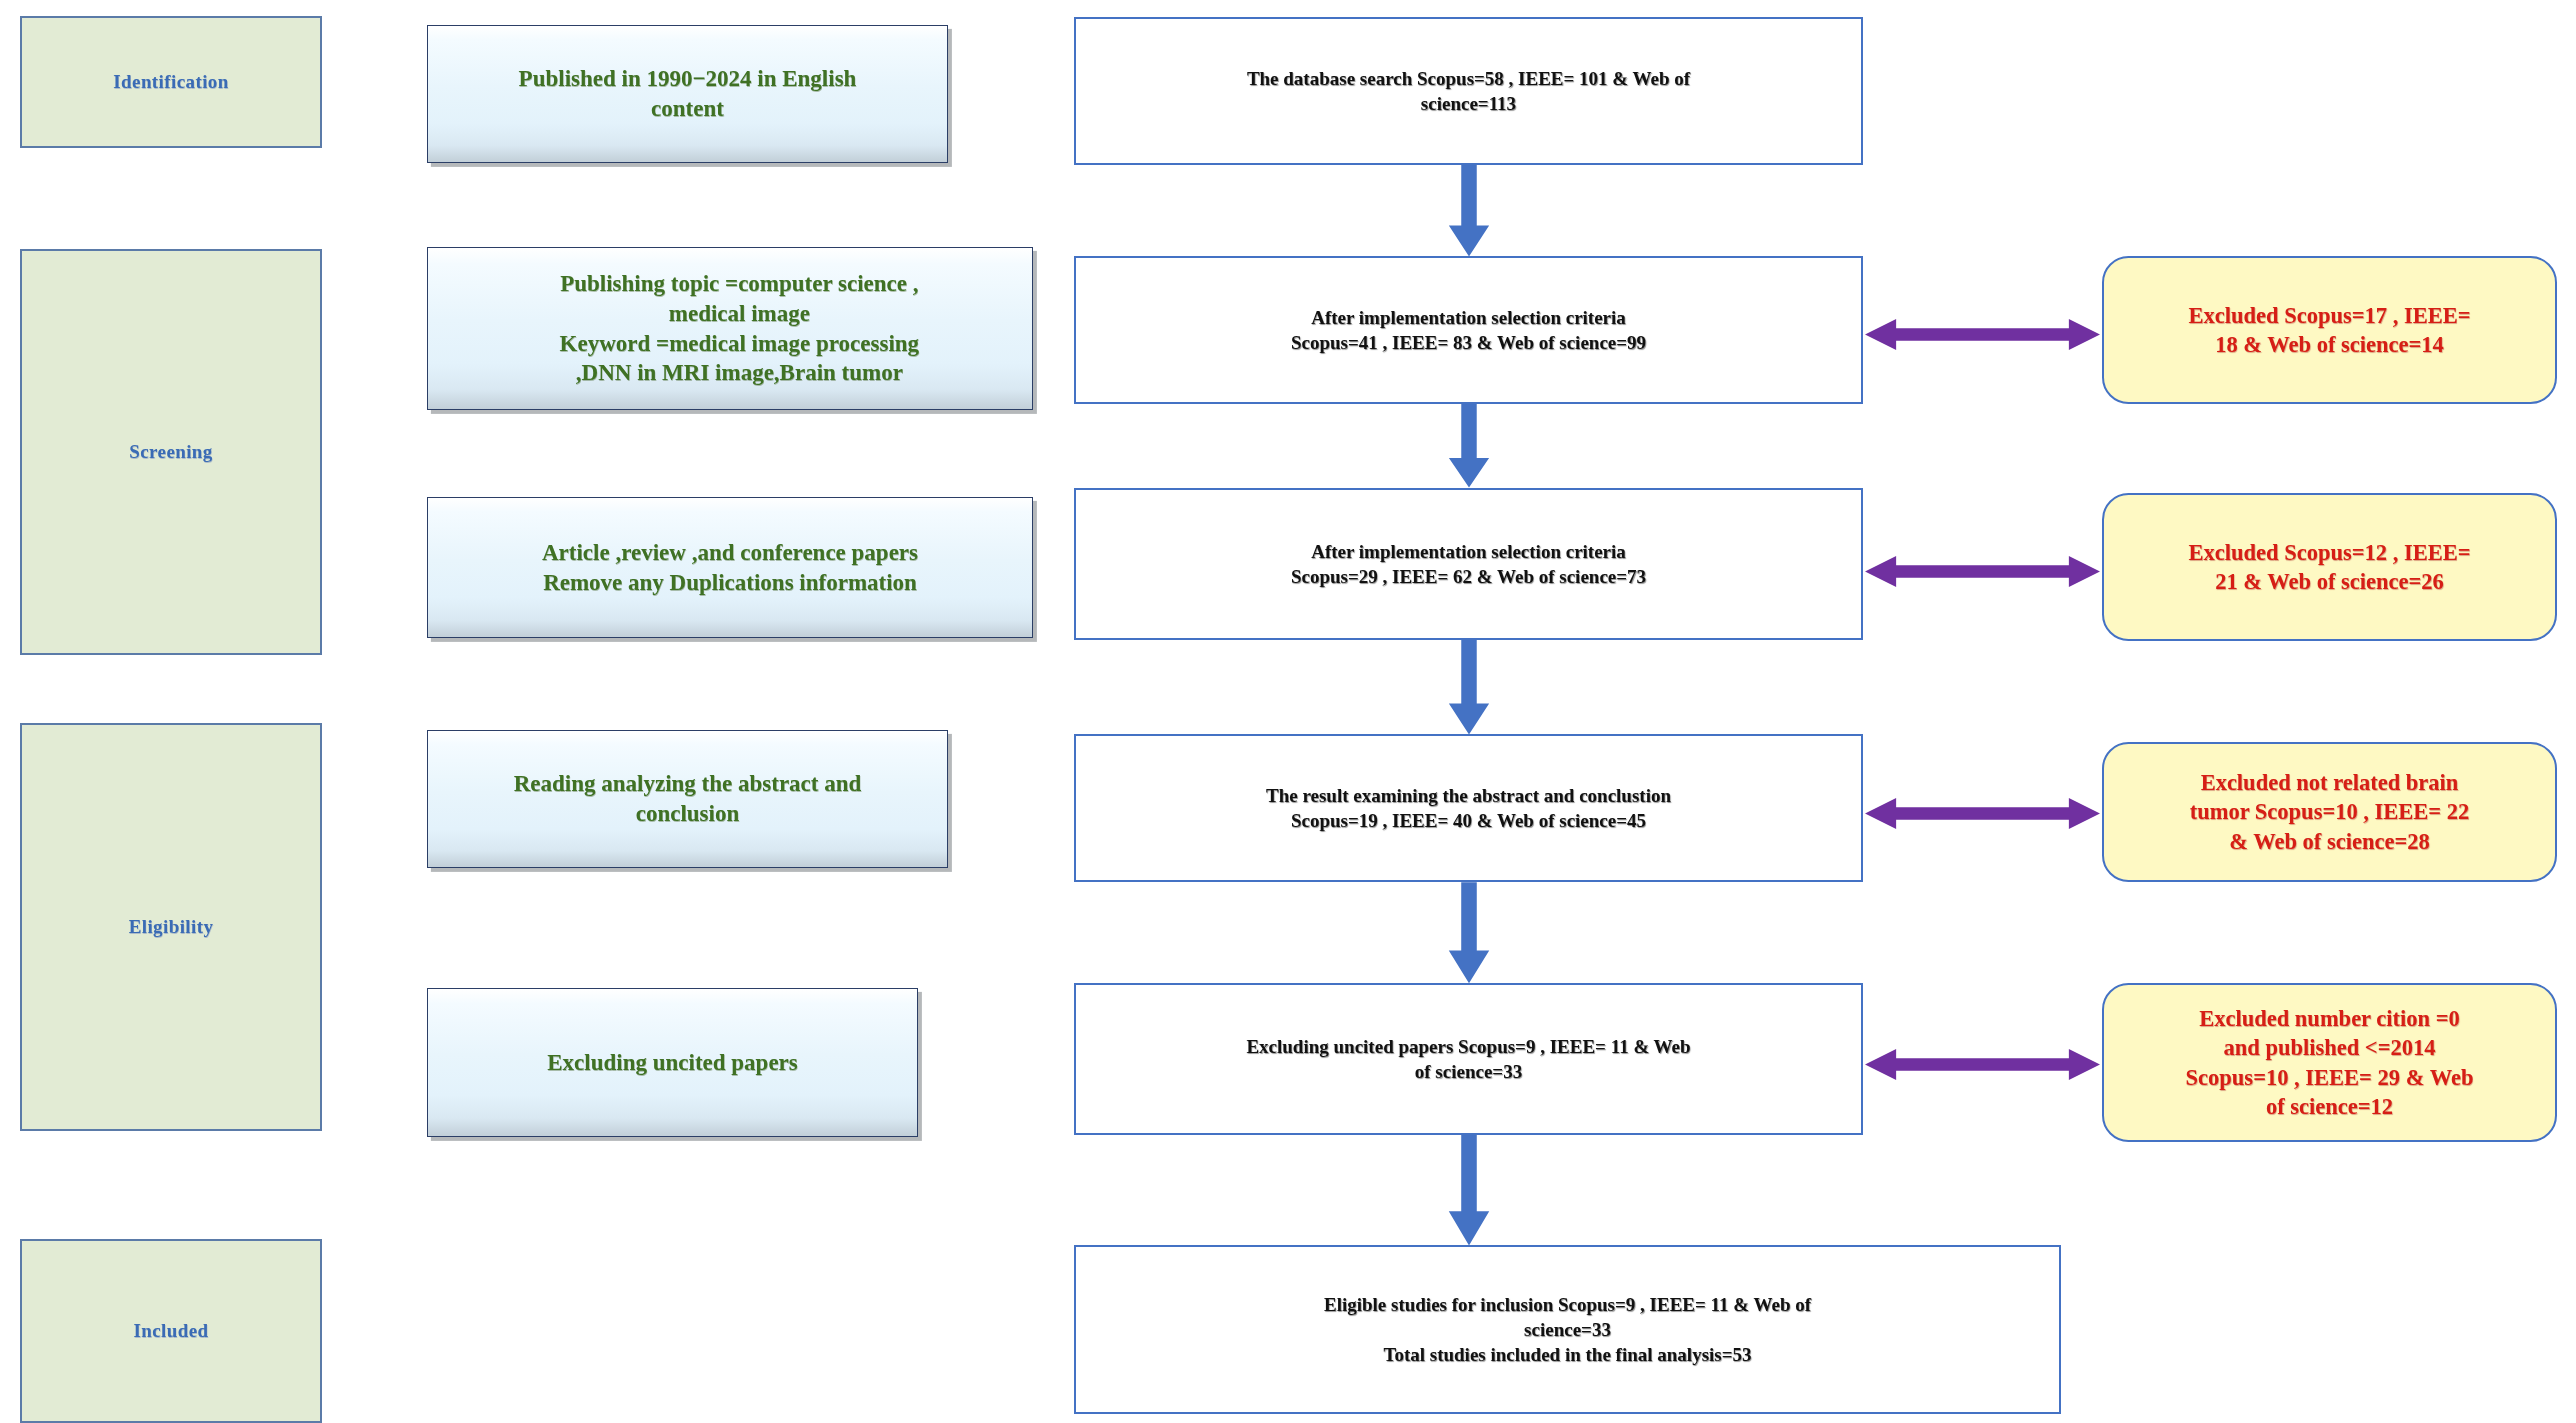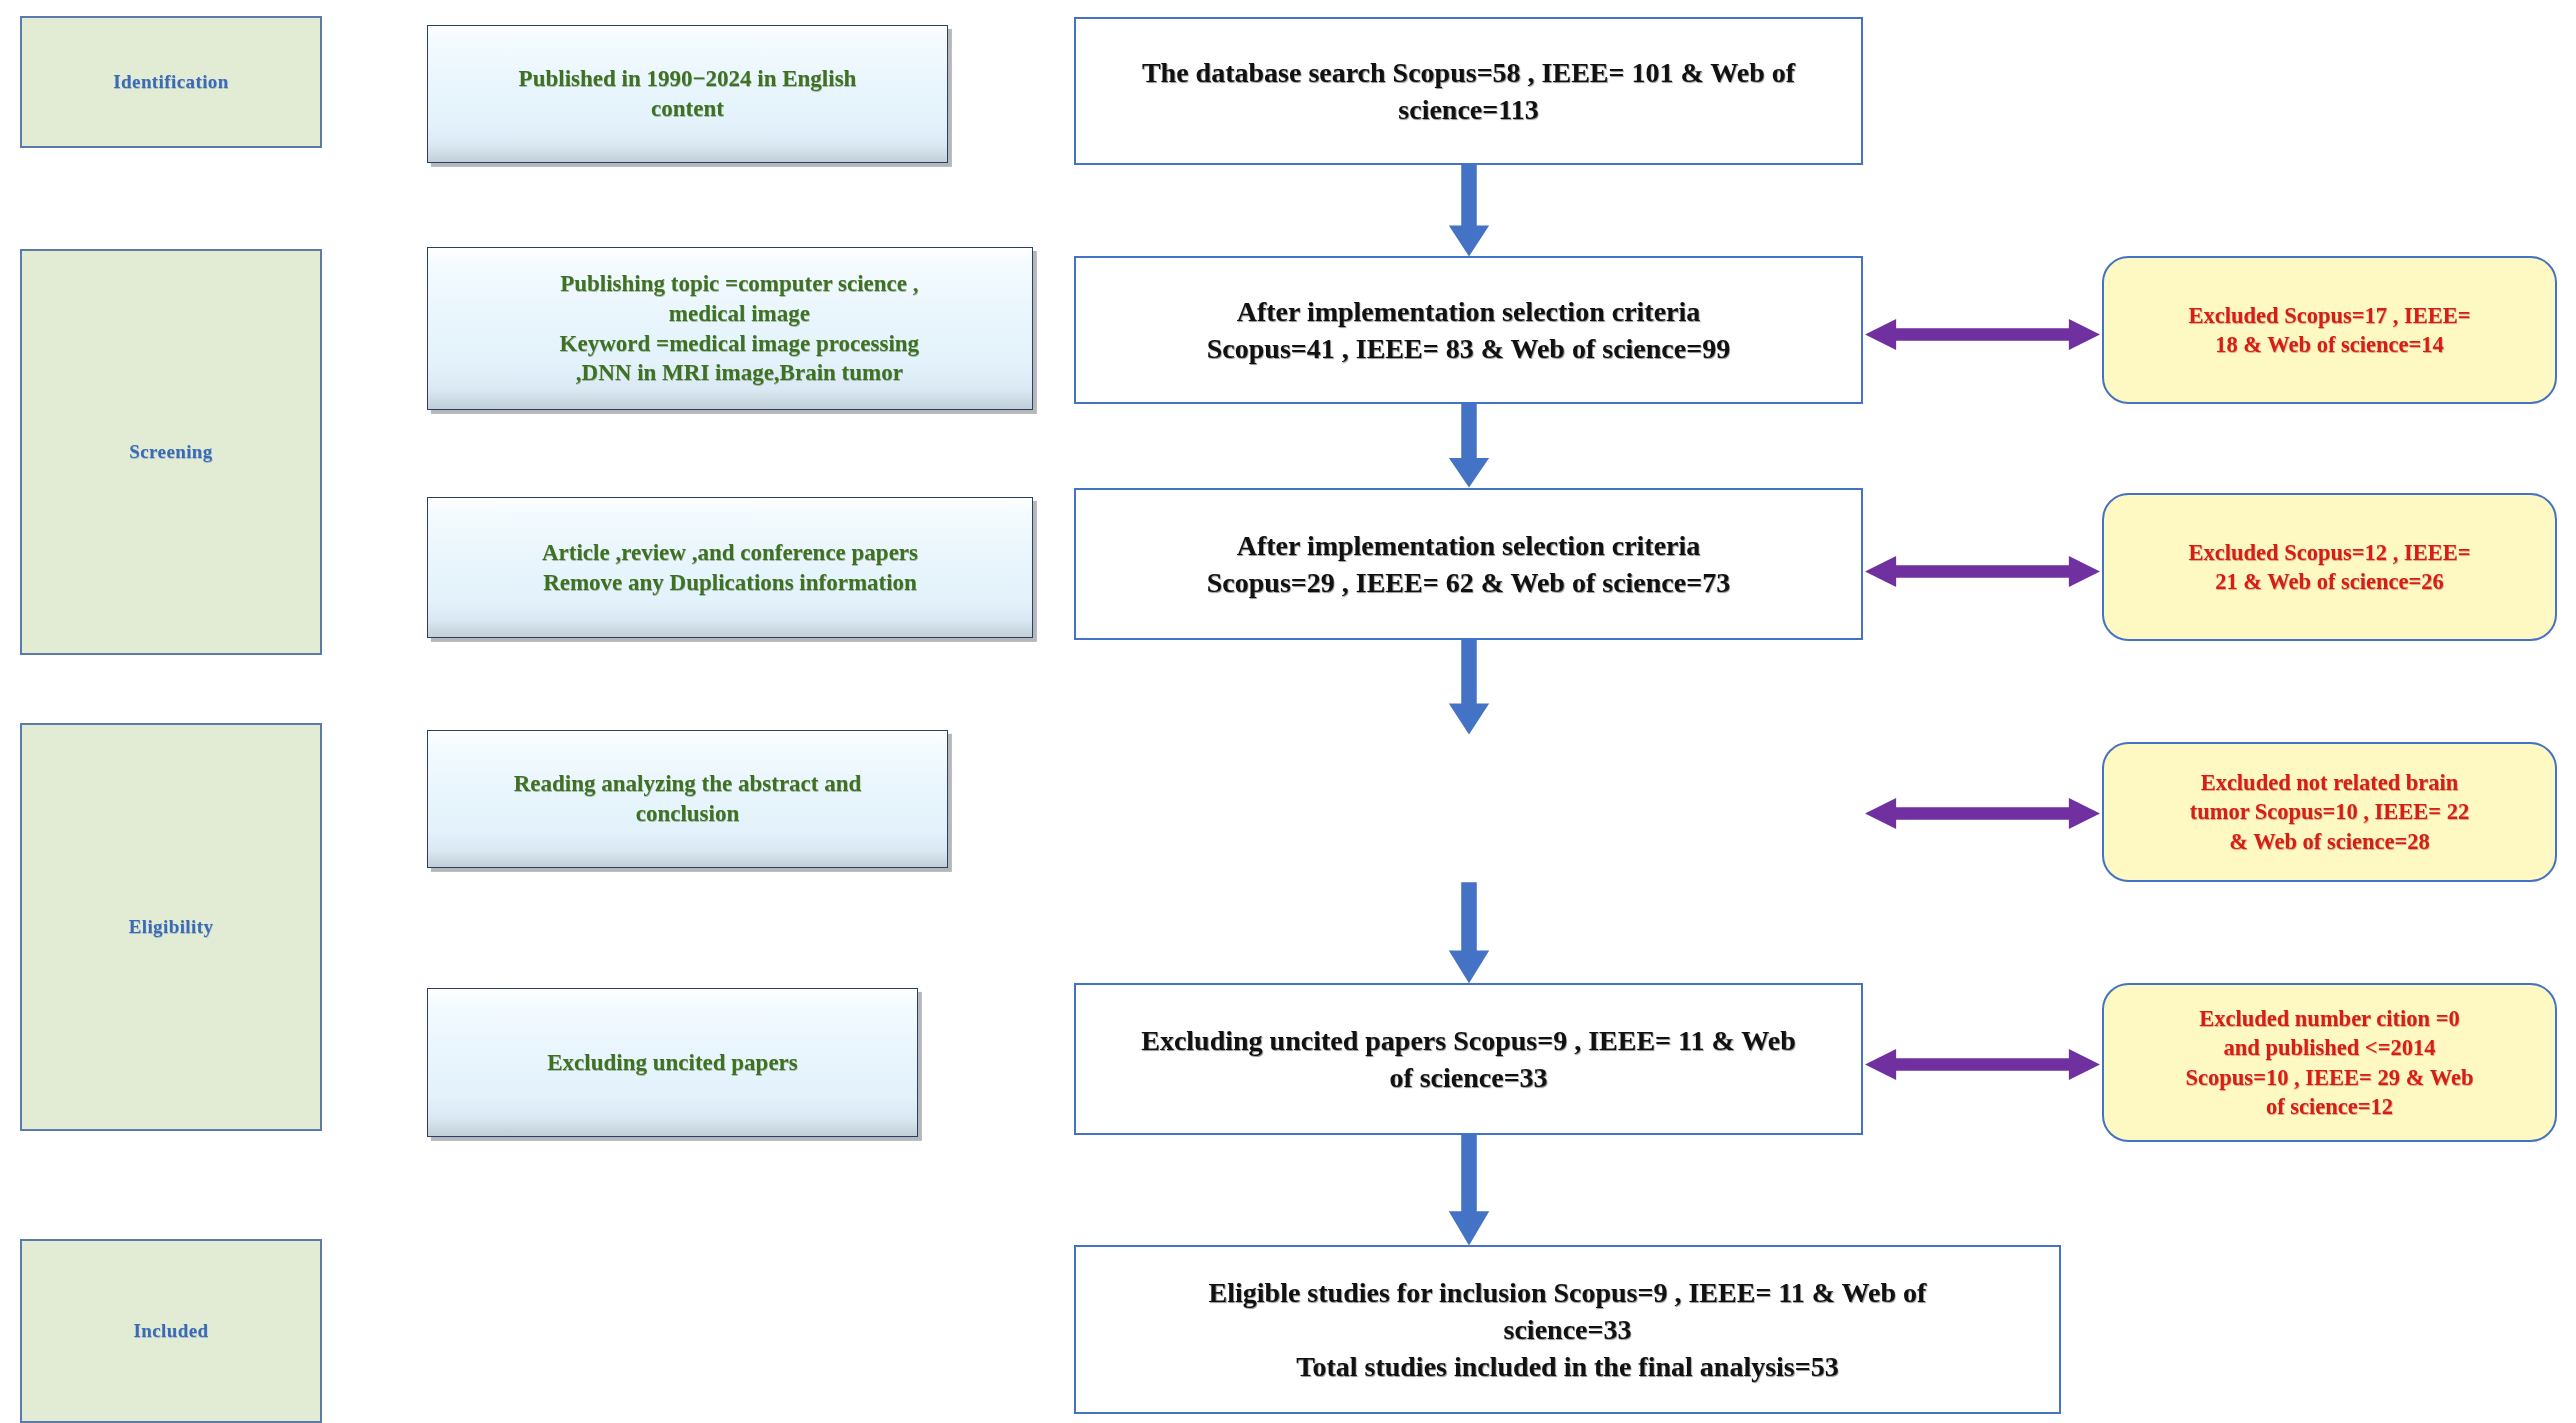--- a/index.html
+++ b/index.html
@@ -69,21 +69,21 @@
     background: #FFFFFF;
     border: 2.3px solid #4472C4;
     display: flex;
     align-items: center;
     justify-content: center;
     text-align: center;
     padding: 3.1px 17px;
   }
   .flow-text {
     color: #111111;
-    font-size: 28px;
+    font-size: 19px;
     font-weight: 700;
     line-height: 1.33;
     text-shadow: 0.8px 0.8px 0.9px rgba(80,80,80,0.62);
   }
 
   
   .excluded-box {
     position: absolute;
     box-sizing: border-box;
     background: #fef9c3;
@@ -179,20 +179,26 @@
     </div>
   </div>
 
   <div class="flow-box" style="left:1074px; top:488px; width:789px; height:152px;">
     <div class="flow-text">
       <div>After implementation selection criteria</div>
       <div>Scopus=29 , IEEE= 62 &amp; Web of science=73</div>
     </div>
   </div>
 
+  <div class="flow-box" style="left:1074px; top:734px; width:789px; height:148px;">
+    <div class="flow-text">
+      <div>The result examining the abstract and conclustion</div>
+      <div>Scopus=19 , IEEE= 40 &amp; Web of science=45</div>
+    </div>
+  </div>
 
   <div class="flow-box" style="left:1074px; top:983px; width:789px; height:152px;">
     <div class="flow-text">
       <div>Excluding uncited papers Scopus=9 , IEEE= 11 &amp; Web</div>
       <div>of science=33</div>
     </div>
   </div>
 
   <div class="flow-box" style="left:1074px; top:1245px; width:987px; height:169px;">
     <div class="flow-text">

